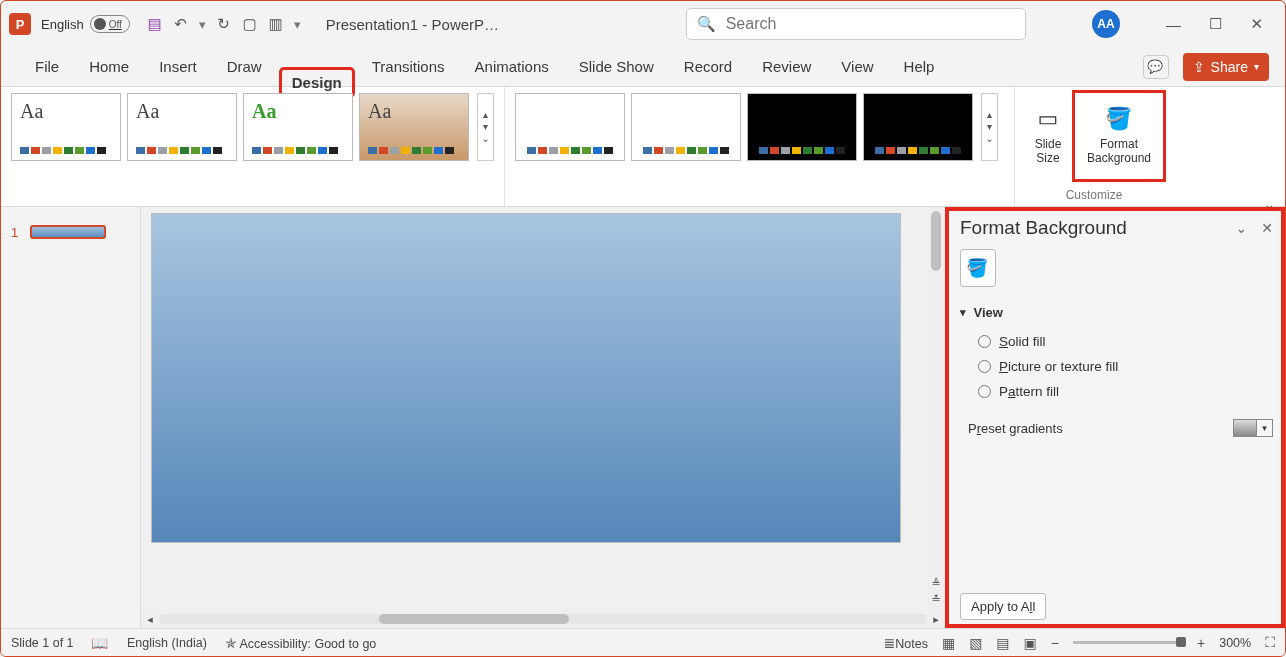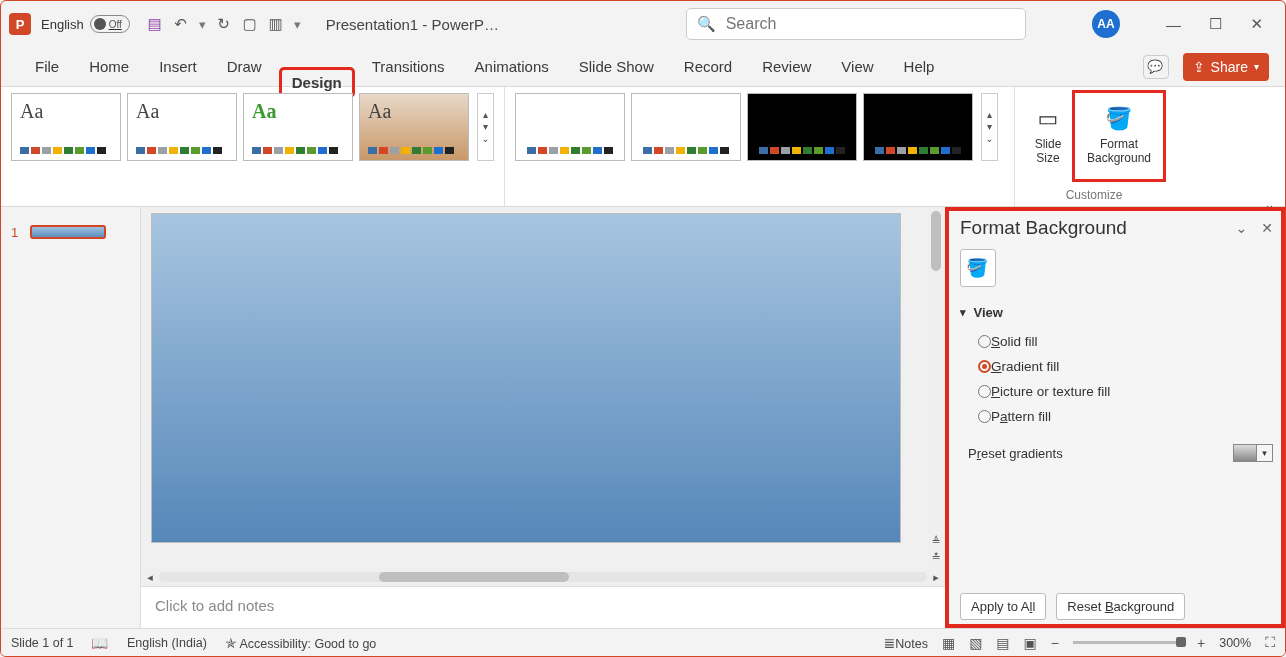--- a/index.html
+++ b/index.html
@@ -69,21 +69,21 @@
 .notes { height:42px; border-top:1px solid #ddd; padding:10px 14px; color:#8a8a8a; font-size:15px; background:#fff;}
 
 .taskpane { width:340px; background:#f5f5f5; border-left:1px solid #ddd; padding:10px 12px 8px 14px; outline:4px solid #e3291e; outline-offset:-4px; display:flex; flex-direction:column;}
 .taskpane h2 { font-size:19px; font-weight:400; color:#333; display:flex; align-items:center;}
 .taskpane .hdrbtns { margin-left:auto; display:flex; gap:14px; color:#666; font-size:14px;}
 .paint-ico { width:36px; height:38px; border:1px solid #bbb; background:#fff; border-radius:3px; display:flex; align-items:center; justify-content:center; margin-top:10px; color:#d24726; font-size:18px;}
 .fillsec { margin-top:18px;}
 .fillhdr { display:flex; align-items:center; gap:8px; font-weight:600; font-size:13px; color:#333;}
 .fillhdr .chev { font-size:11px;}
 .opts { margin:14px 0 6px 18px; display:flex; flex-direction:column; gap:10px; font-size:13.5px; color:#333;}
-.opt { display:flex; align-items:center; }
+.opt { display:flex; align-items:center; gap:8px;}
 .radio { width:13px; height:13px; border:1px solid #777; border-radius:50%; display:inline-block; position:relative;}
 .radio.sel { border:2px solid #d24726;}
 .radio.sel::after { content:""; position:absolute; inset:2px; border-radius:50%; background:#d24726;}
 .chk { width:13px; height:13px; border:1px solid #777; display:inline-block;}
 .preset { display:flex; align-items:center; margin-top:20px; padding-left:8px;}
 .preset .swatch { width:24px; height:18px; border:1px solid #888; background:linear-gradient(#ddd,#888); margin-left:auto;}
 .preset .dd { width:16px; height:18px; border:1px solid #888; border-left:none; display:flex; align-items:center; justify-content:center; font-size:9px;}
 .actions { margin-top:auto; display:flex; gap:10px; padding-top:10px;}
 .actions button { background:#fff; border:1px solid #bbb; border-radius:3px; padding:5px 10px; font-size:13px; color:#333;}
 .taskpane u { text-decoration:underline;}
@@ -303,64 +303,58 @@
           </div>
       </div>
     </div>
     <div class="hscroll">
       <span class="arrow">◂</span>
       <div class="track">
           <div class="thumb"></div>
         </div>
       <span class="arrow">▸</span>
     </div>
-    <div class="notes">Click to add notes</div>
   </div>
 
   <div class="taskpane" style="position:relative;">
     <h2>
         <span>Format Background</span>
       <span class="hdrbtns">
           <span>⌄</span>
           <span>✕</span>
         </span>
     </h2>
     <div class="paint-ico">🪣</div>
     <div class="fillsec">
       <div class="fillhdr">
           <span class="chev">▾</span>
           <span>View</span>
         </div>
       <div class="opts">
         <label class="opt">
             <span class="radio"></span>
             <span><u>S</u><span>olid fill</span></span>
-          </label>
-        <label class="opt">
-            <span class="radio sel"></span>
-            <span><u>G</u><span>radient fill</span></span>
           </label>
         <label class="opt">
             <span class="radio"></span>
             <span><u>P</u><span>icture or texture fill</span></span>
           </label>
         <label class="opt">
             <span class="radio"></span>
             <span>P<u>a</u><span>ttern fill</span></span>
           </label>
       </div>
       <div class="preset">
         <span>P<u>r</u><span>eset gradients</span></span>
         <span class="swatch"></span>
         <span class="dd">▾</span>
       </div>
     </div>
     <div class="actions">
       <button>Apply to A<u>l</u>l</button>
-      <button>Reset <u>B</u>ackground</button>
     </div>
   </div>
 </div>
 
 <div class="status">
   <span>Slide 1 of 1</span>
   <span class="ic">📖</span>
   <span>English (India)</span>
   <span><span class="ic">✯</span> <span>Accessibility: Good to go</span></span>
   <div class="right">

